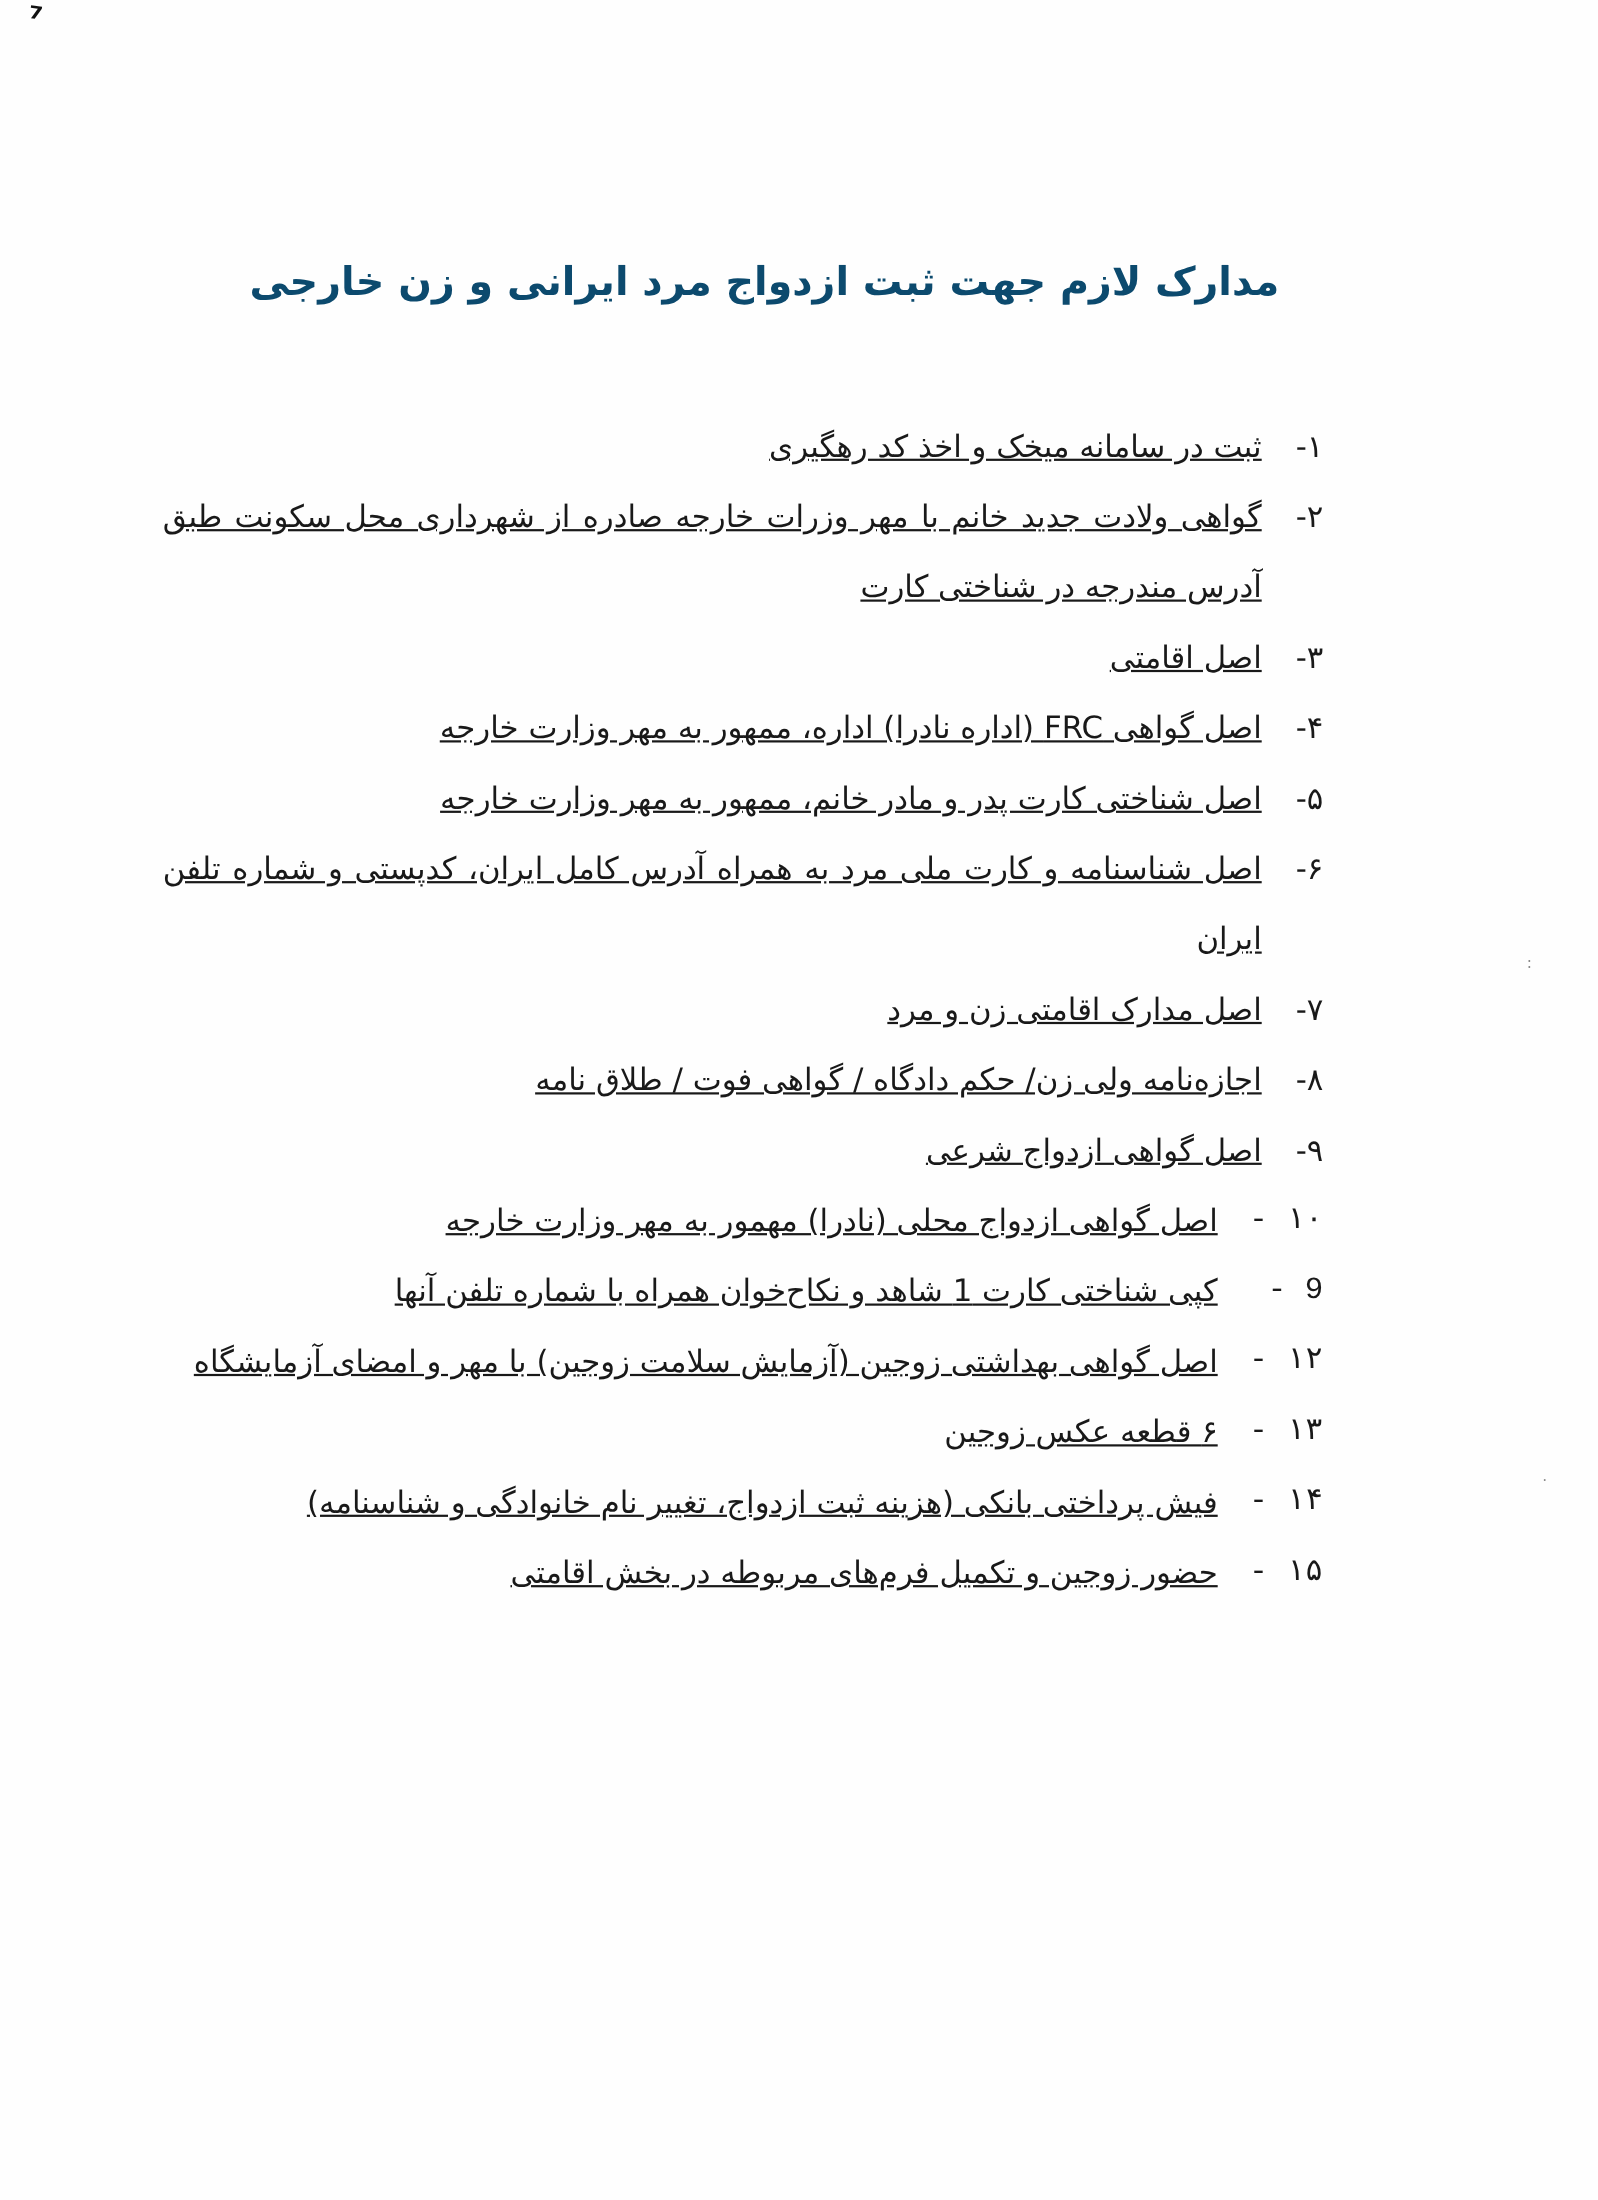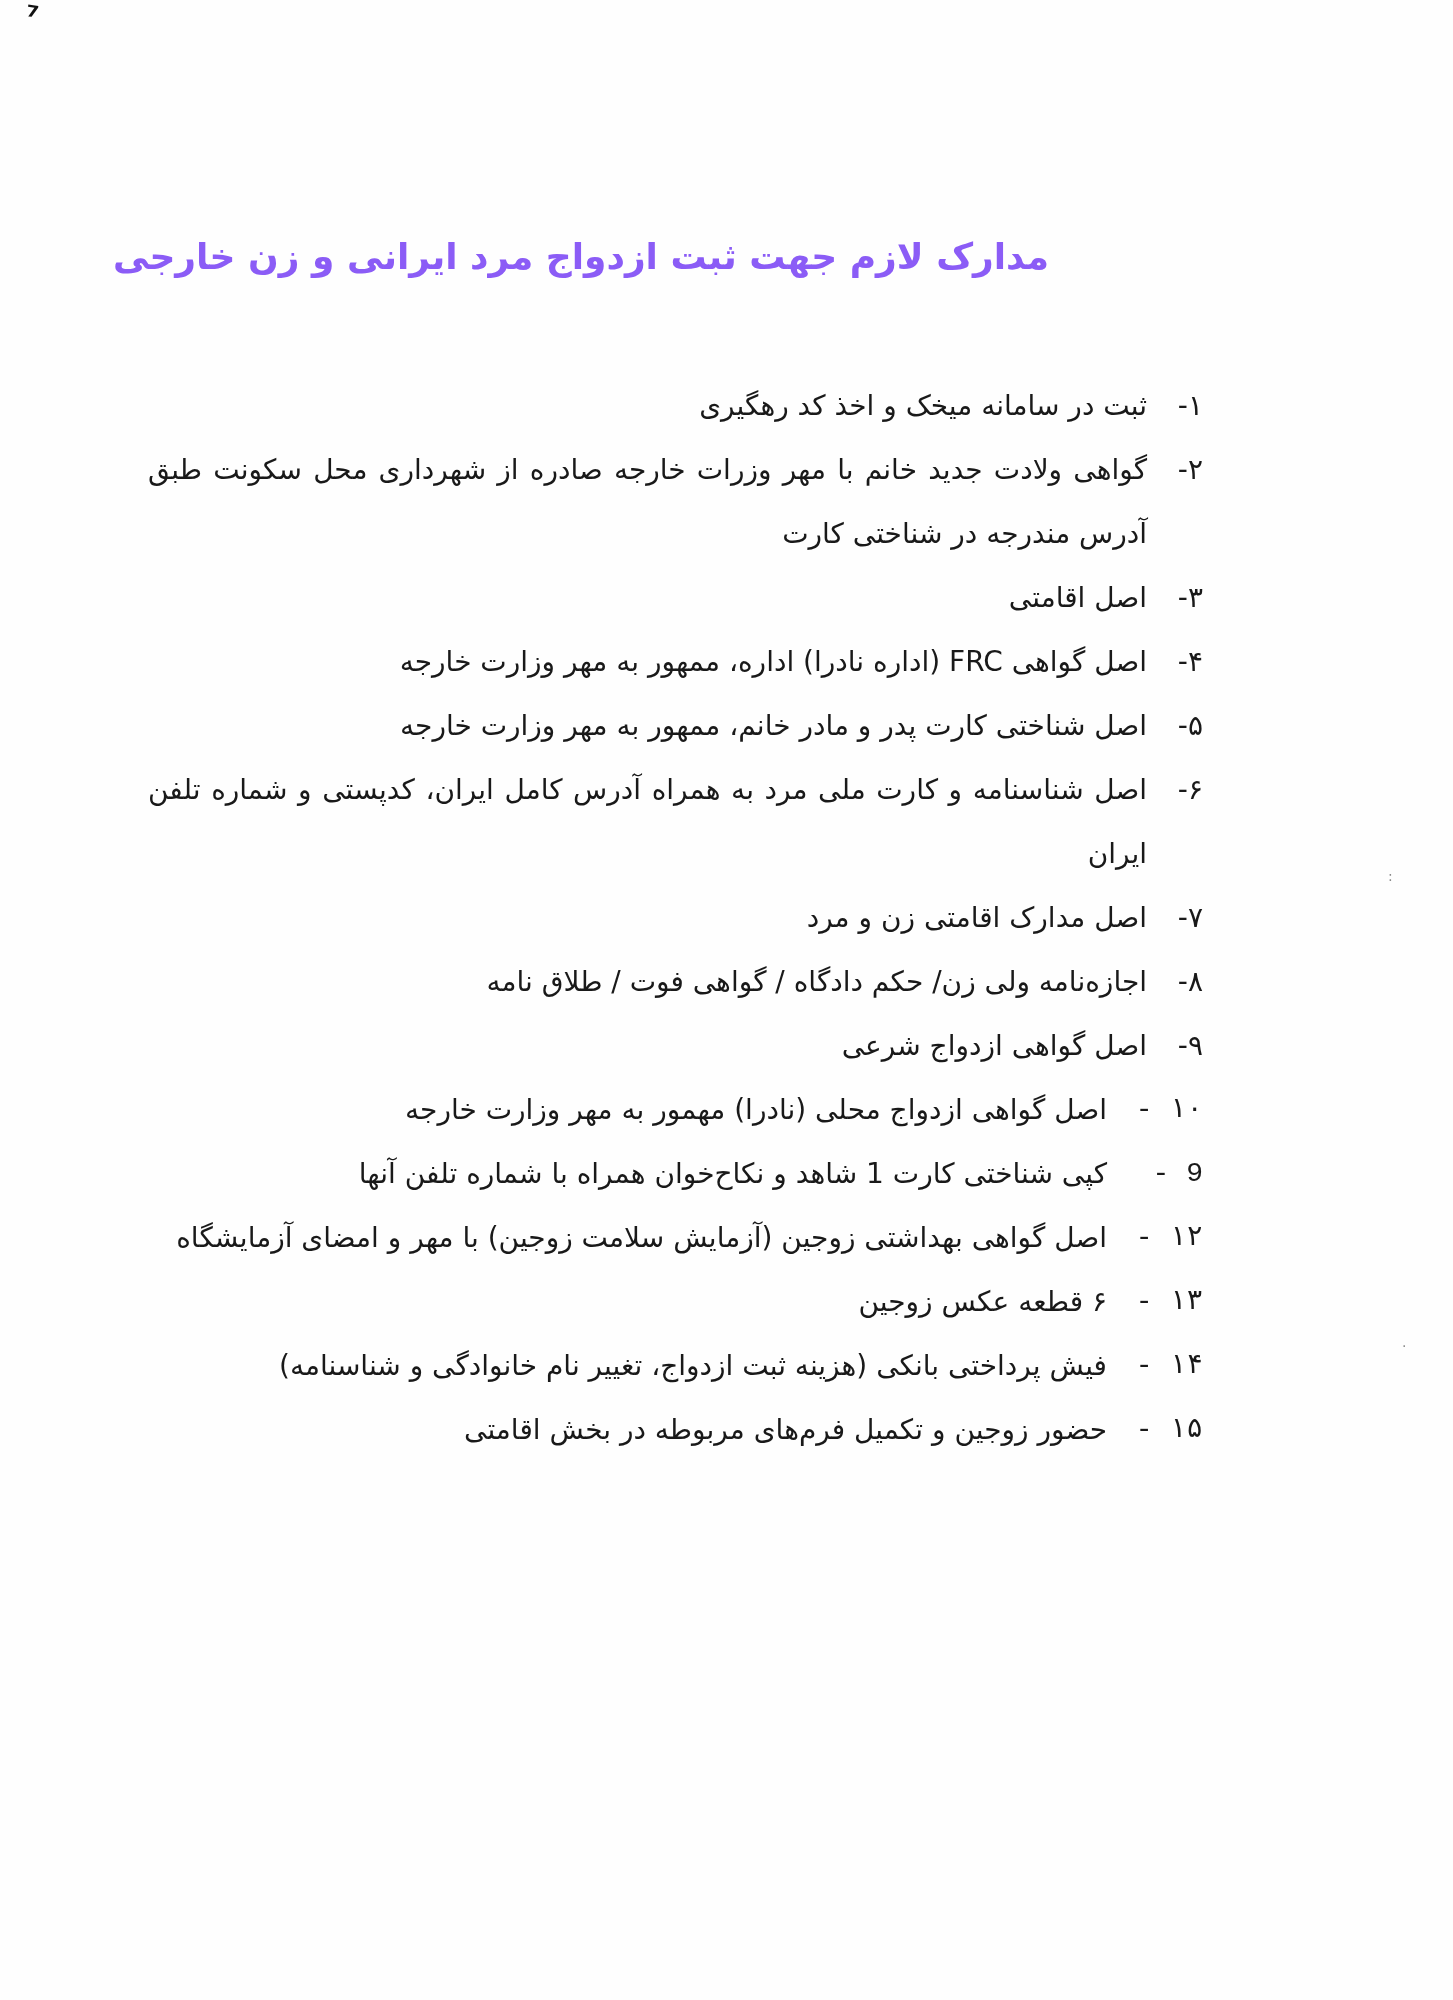--- a/index.html
+++ b/index.html
@@ -12,44 +12,45 @@
   }
   .page{
     position:absolute;inset:0;
     background:#fefefe;
     color:#161616;
   }
   .doc-title{
     position:absolute;
     top:236px;right:290px;width:1050px;
     direction:rtl;
-    text-align:left;
+    text-align:right;
     font-size:36px;
     font-weight:bold;
-    color:#8b5cf6;
+    color:#0c4a6e;
     letter-spacing:0px;
   }
   .doc-list{
     position:absolute;
     top:374px;right:250px;width:1055px;
     direction:rtl;
     font-size:28px;
     line-height:64px;
     color:#191919;
   }
   .item{display:flex;}
   .num{
     flex:0 0 auto;
     min-width:56px;
     white-space:nowrap;
   }
   .item.two .num{min-width:96px;font-family:Liberation Mono, monospace;}
   .txt{
     flex:1 1 auto;
     text-align:justify;
+    text-decoration:underline;
   }
   
   .corner-mark{
     position:absolute;
     left:27px;top:2px;
     font-size:16px;
     font-weight:bold;
     color:#111;
     transform:rotate(8deg) scaleX(1.15);
   }

